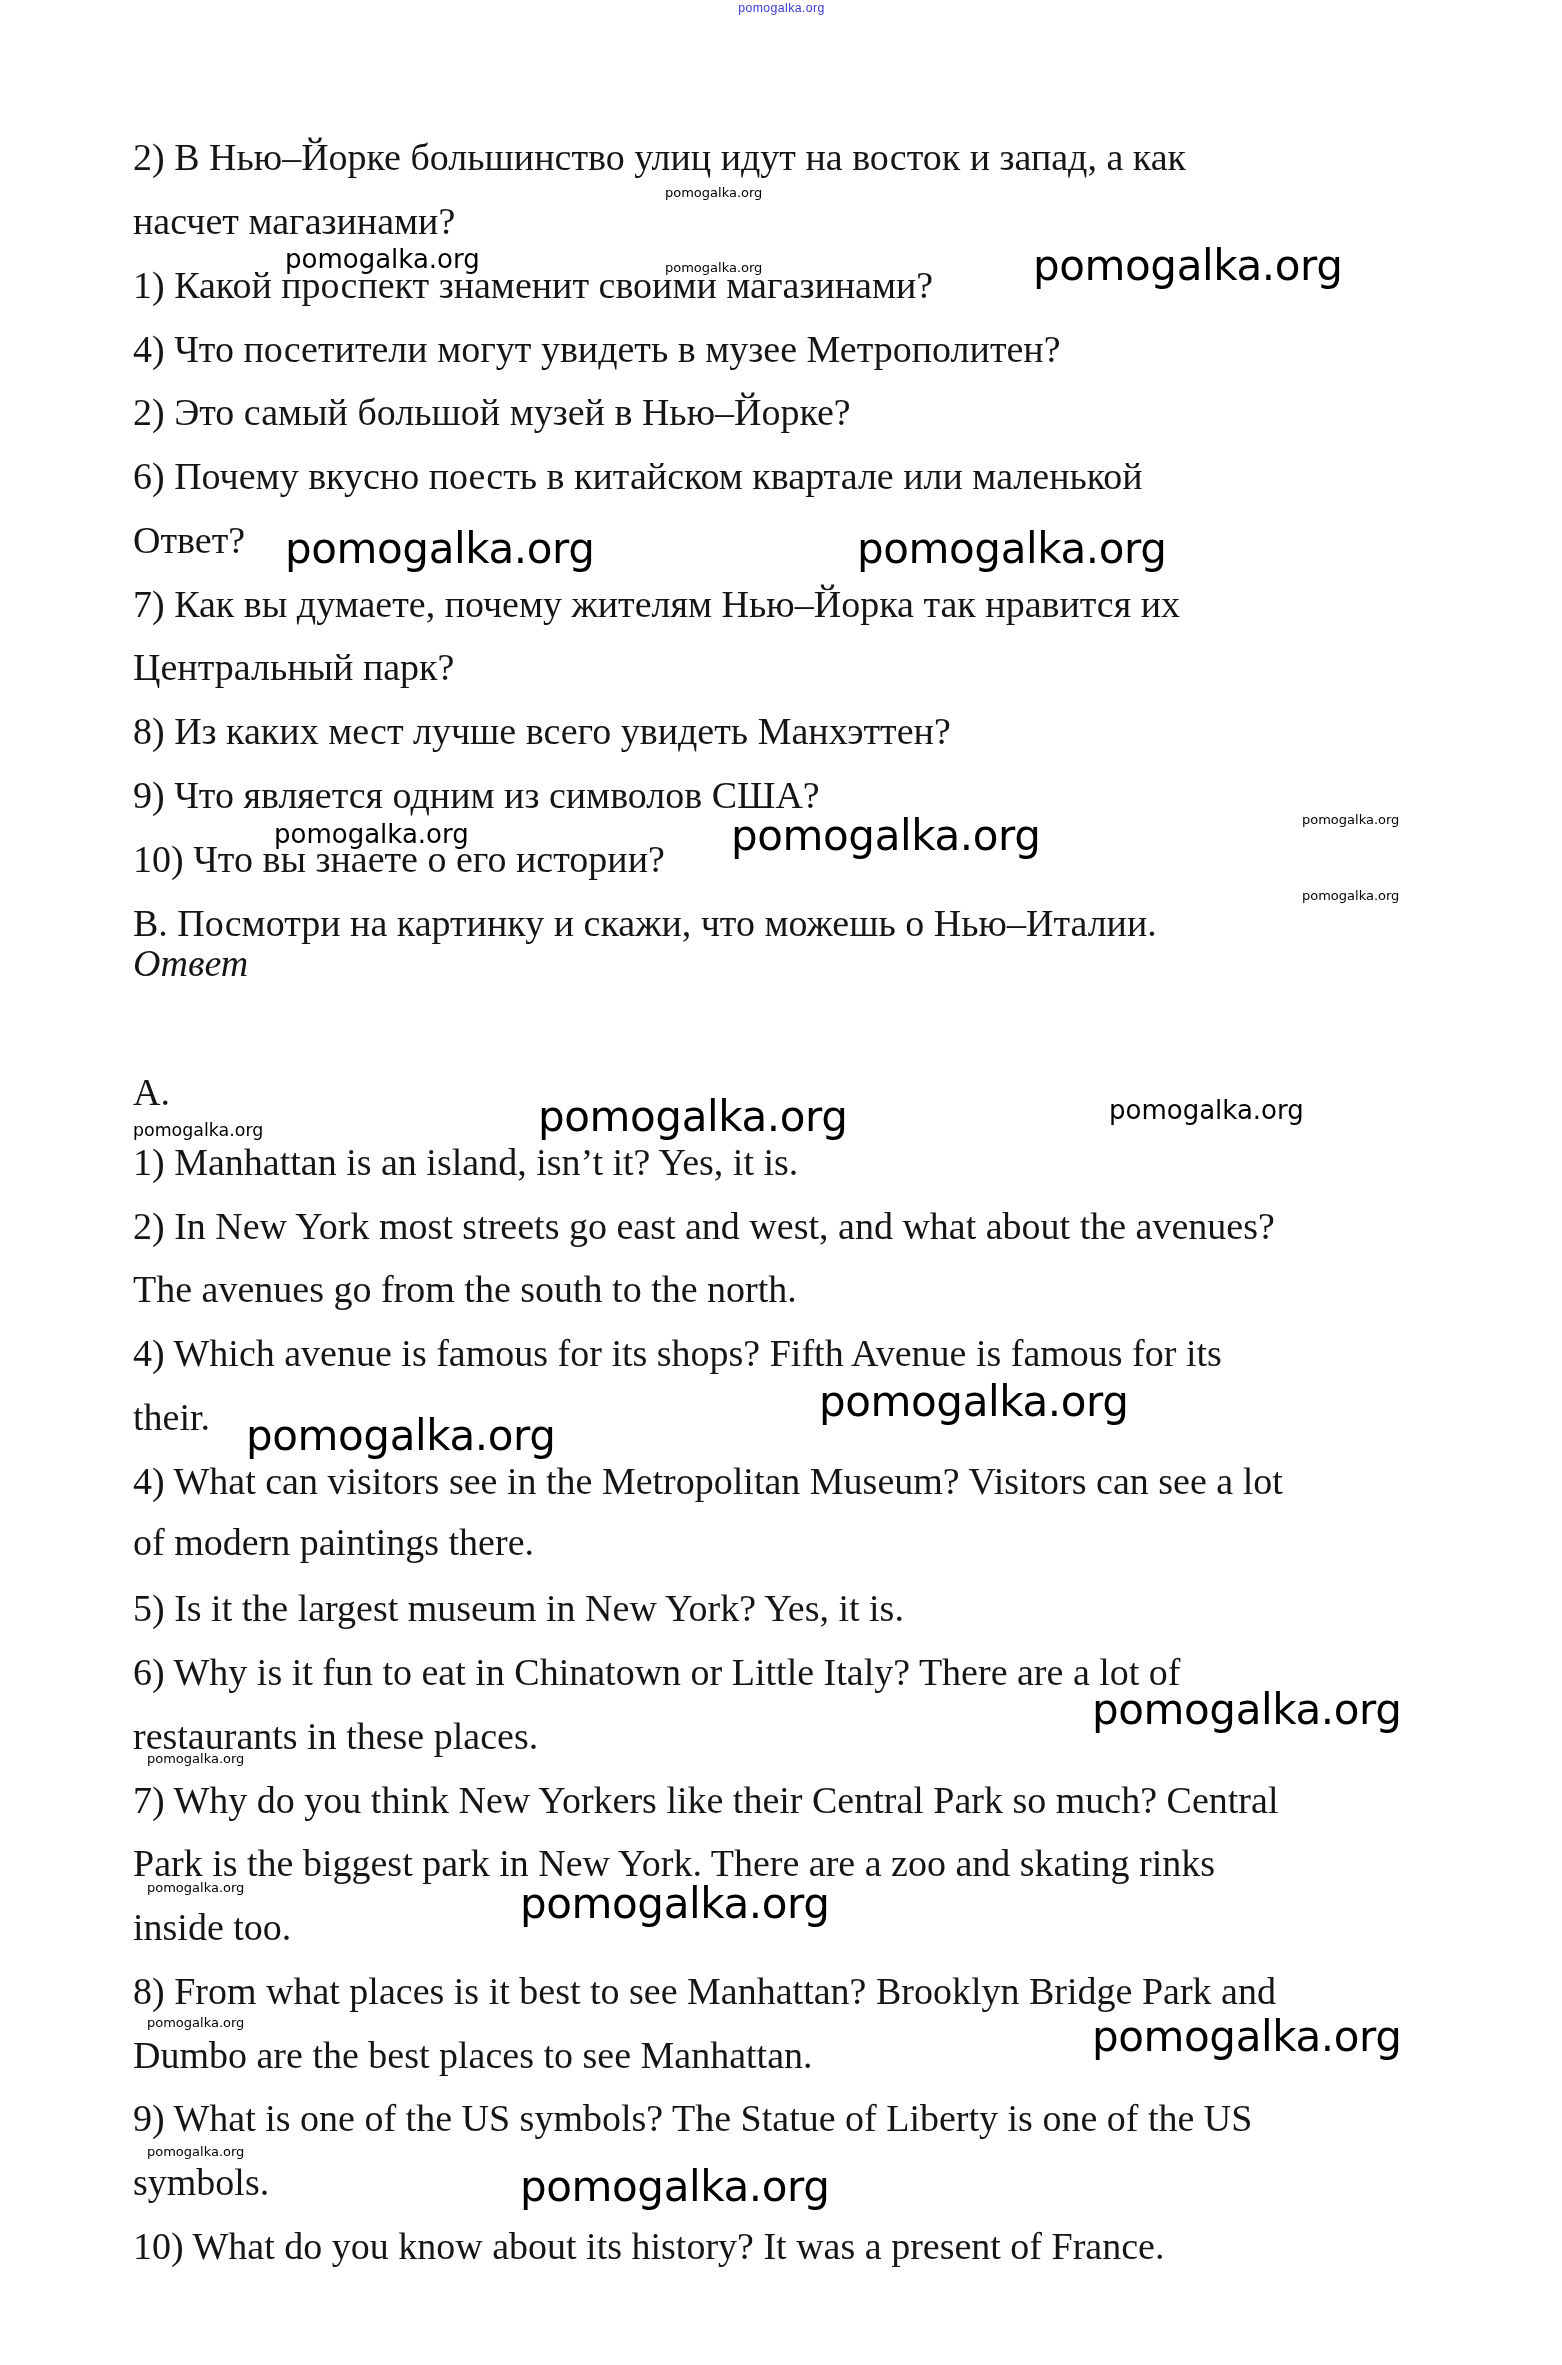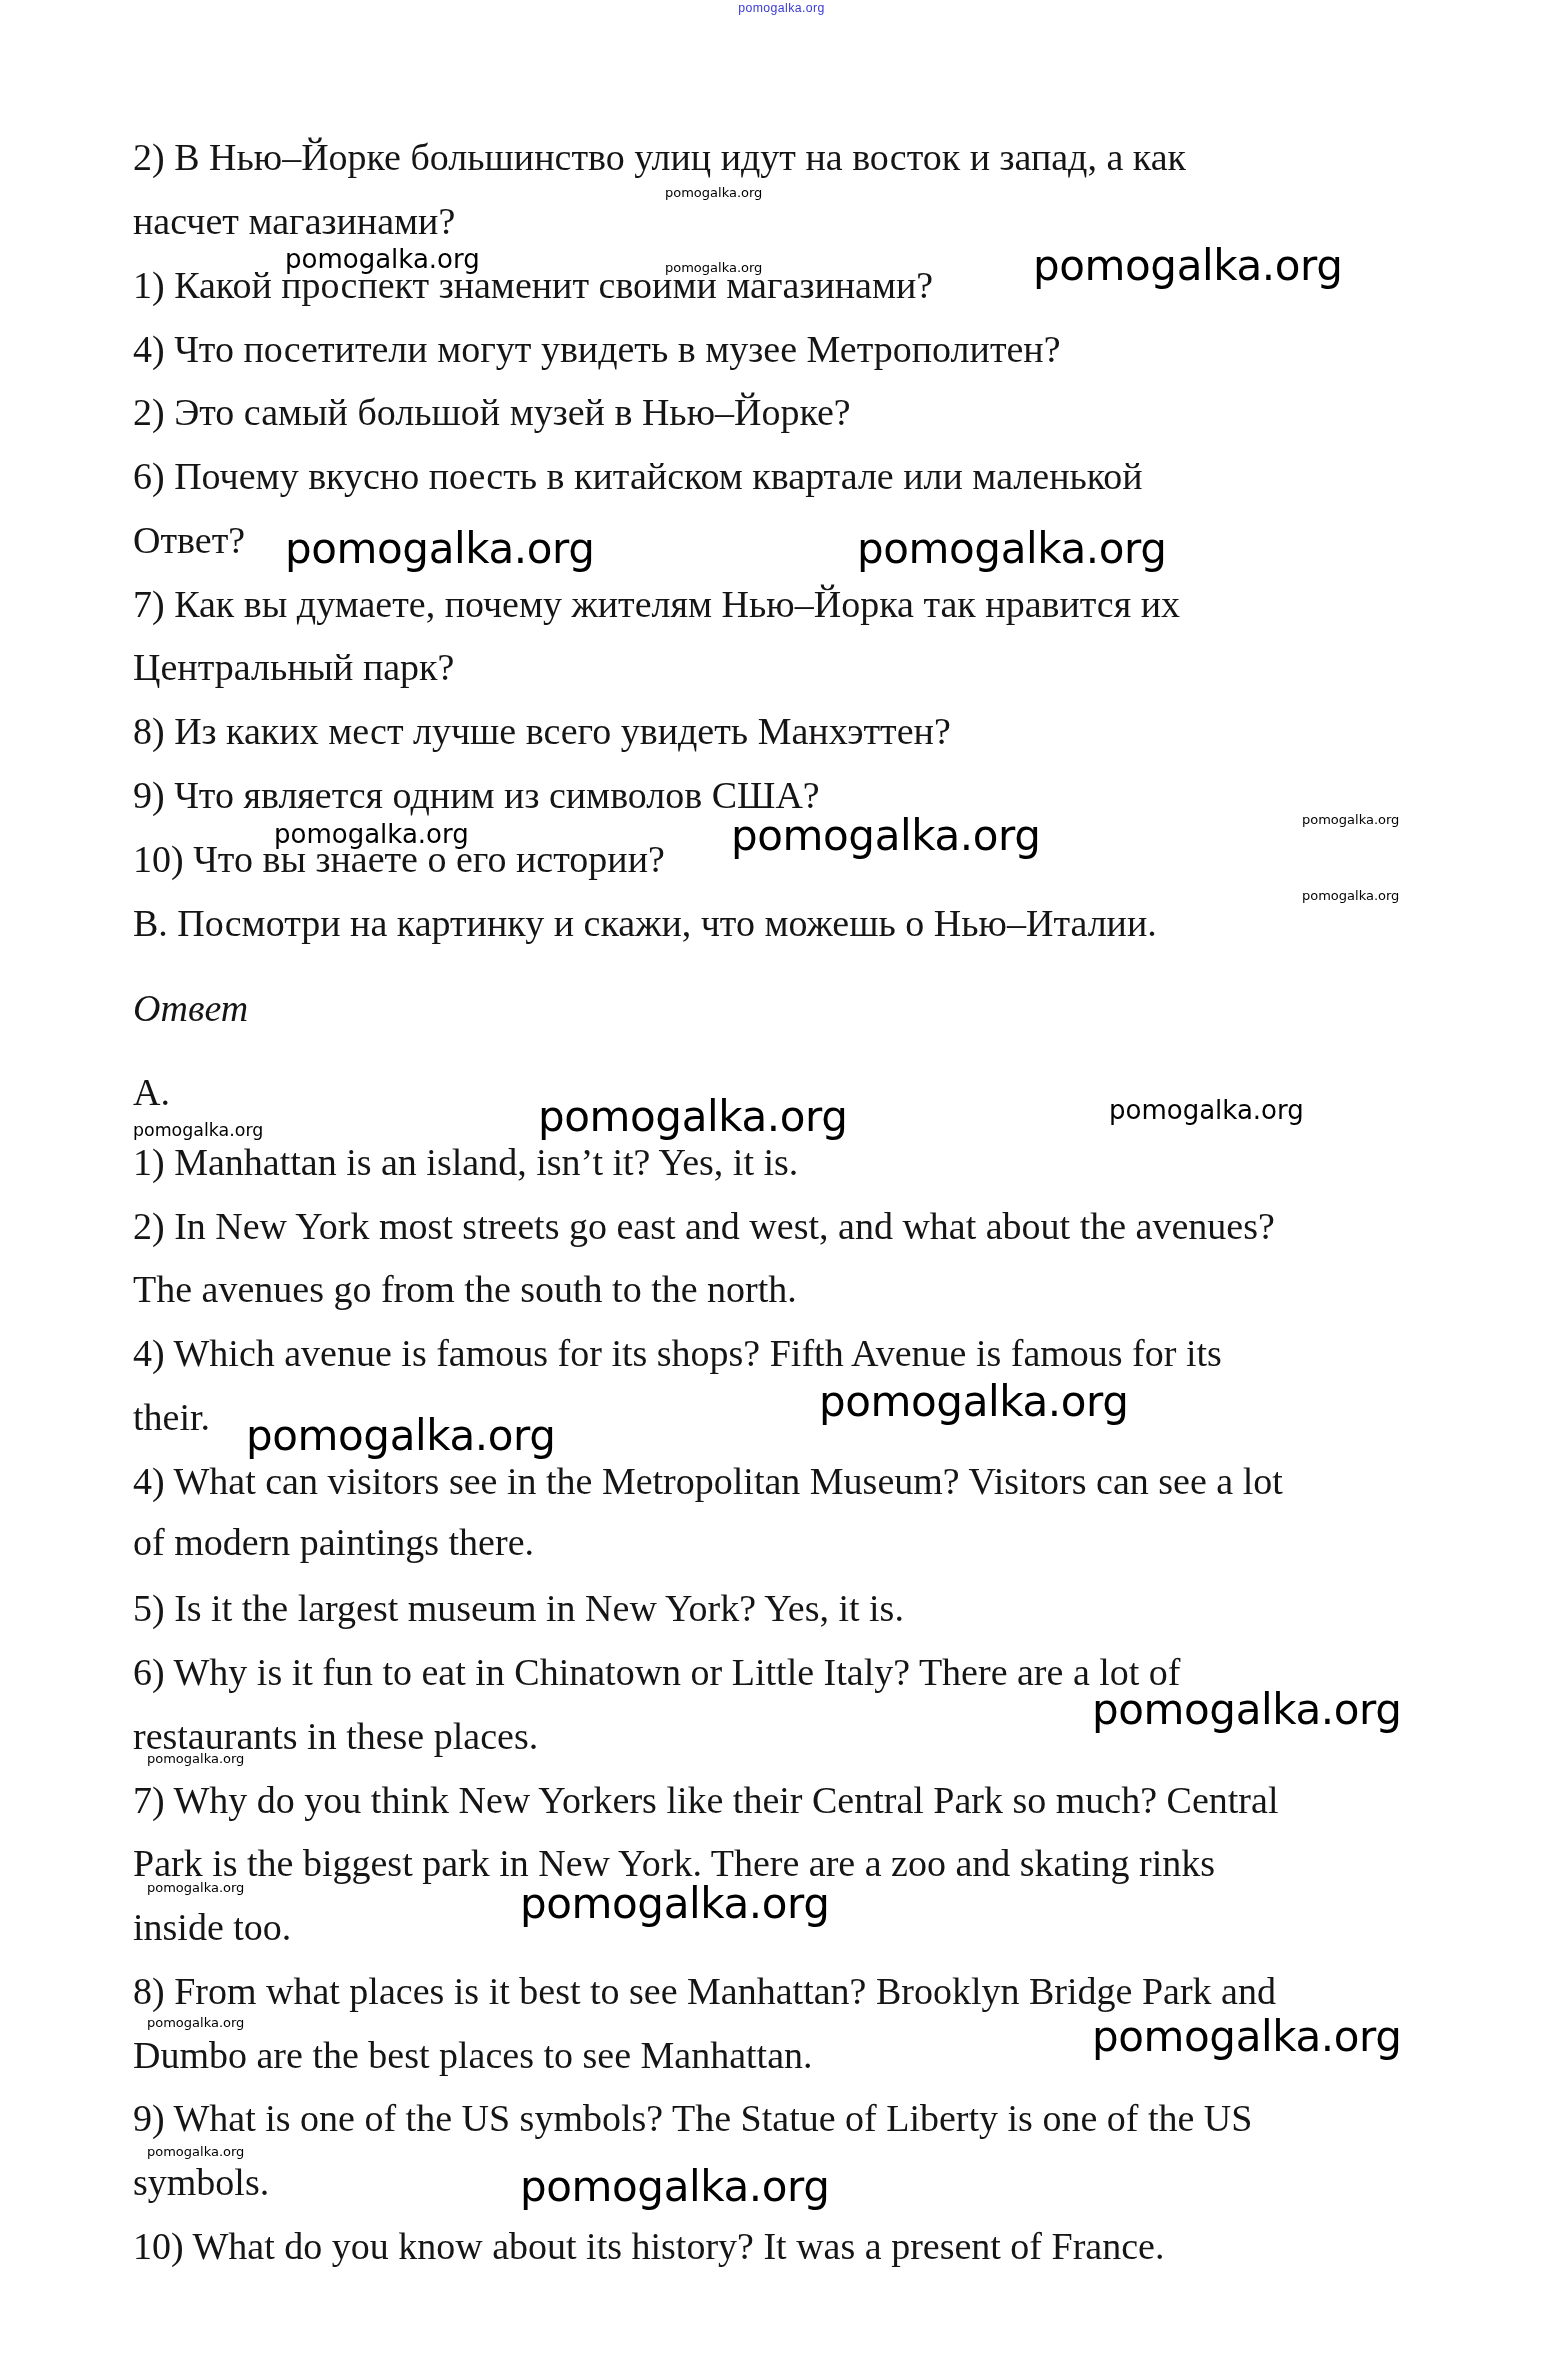--- a/index.html
+++ b/index.html
@@ -38,21 +38,21 @@
 <div class="line" style="top:391px">2) Это самый большой музей в Нью–Йорке?</div>
 <div class="line" style="top:455px">6) Почему вкусно поесть в китайском квартале или маленькой</div>
 <div class="line" style="top:519px">Ответ?</div>
 <div class="line" style="top:583px">7) Как вы думаете, почему жителям Нью–Йорка так нравится их</div>
 <div class="line" style="top:646px">Центральный парк?</div>
 <div class="line" style="top:710px">8) Из каких мест лучше всего увидеть Манхэттен?</div>
 <div class="line" style="top:774px">9) Что является одним из символов США?</div>
 <div class="line" style="top:838px">10) Что вы знаете о его истории?</div>
 <div class="line" style="top:902px">В. Посмотри на картинку и скажи, что можешь о Нью–Италии.</div>
 
-<div class="line italic" style="top:987px">Ответ</div>
+<div class="line italic" style="top:942px">Ответ</div>
 <div class="line" style="top:1071px">A.</div>
 
 <div class="line" style="top:1141px">1) Manhattan is an island, isn’t it? Yes, it is.</div>
 <div class="line" style="top:1205px">2) In New York most streets go east and west, and what about the avenues?</div>
 <div class="line" style="top:1268px">The avenues go from the south to the north.</div>
 <div class="line" style="top:1332px">4) Which avenue is famous for its shops? Fifth Avenue is famous for its</div>
 <div class="line" style="top:1396px">their.</div>
 <div class="line" style="top:1460px">4) What can visitors see in the Metropolitan Museum? Visitors can see a lot</div>
 <div class="line" style="top:1521px">of modern paintings there.</div>
 <div class="line" style="top:1587px">5) Is it the largest museum in New York? Yes, it is.</div>

